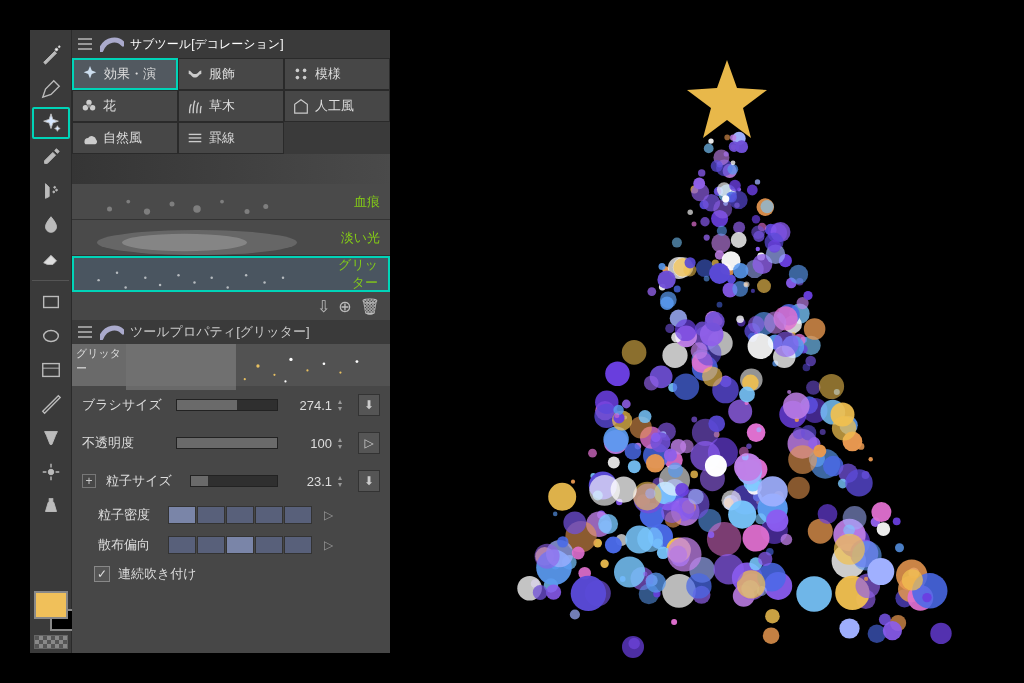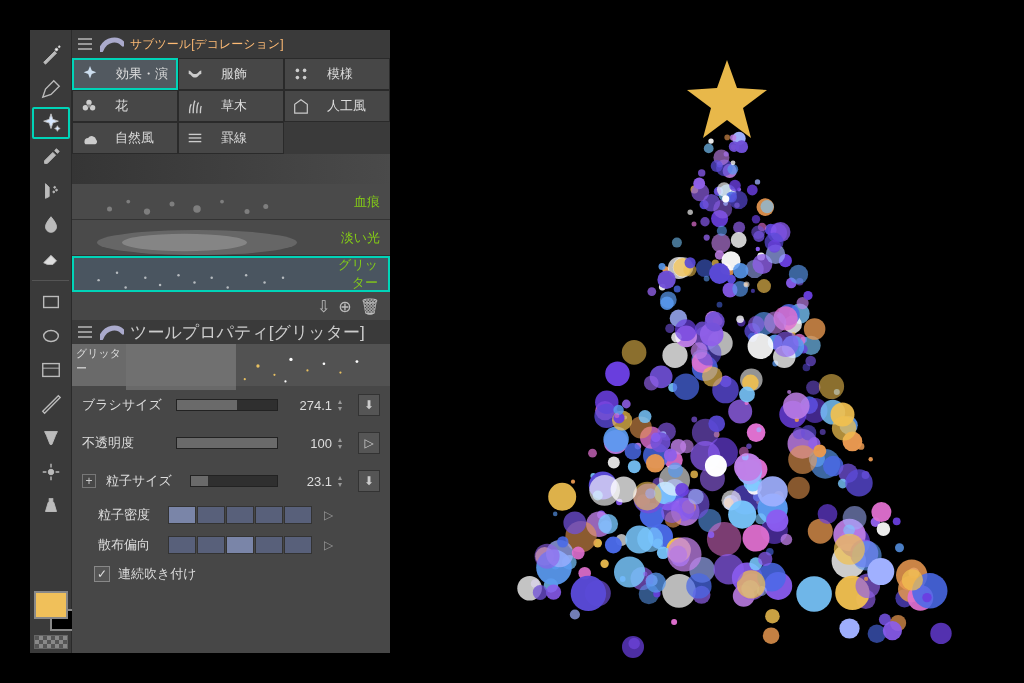--- a/index.html
+++ b/index.html
@@ -8,39 +8,39 @@
   .toolbar{width:42px;background:#3a3a3a;display:flex;flex-direction:column;padding-top:8px;border-right:1px solid #2a2a2a;}
   .tool-btn{width:38px;height:32px;margin:1px auto;display:flex;align-items:center;justify-content:center;color:#ccc;cursor:pointer;}
   .tool-btn svg{width:22px;height:22px;fill:#bbb;stroke:#bbb;}
   .tool-btn.selected{border:2px solid #00d4b8;border-radius:2px;}
   .divider{height:1px;background:#555;margin:4px 2px;}
   .color-swatches{margin-top:auto;padding:4px;}
   .swatch-fg{width:34px;height:28px;background:#f0c05a;border:2px solid #888;position:relative;z-index:2;}
   .swatch-bg{width:24px;height:22px;background:#000;border:2px solid #888;margin-left:16px;margin-top:-10px;}
   .swatch-checker{width:34px;height:14px;margin-top:4px;background:repeating-conic-gradient(#888 0 25%,#555 0 50%) 0 0/8px 8px;border:1px solid #666;}
   .panels{flex:1;display:flex;flex-direction:column;background:#474747;}
-  .panel-header{height:28px;background:#3a3a3a;display:flex;align-items:center;padding:0 6px;color:#fdba74;font-size:12px;}
+  .panel-header{height:28px;background:#3a3a3a;display:flex;align-items:center;padding:0 6px;color:#ffffff;font-size:12px;}
   .hamburger{width:14px;height:12px;margin-right:8px;display:flex;flex-direction:column;justify-content:space-between;}
   .hamburger span{height:2px;background:#999;}
   .brush-stroke{width:24px;height:16px;margin-right:6px;position:relative;}
   .brush-stroke svg{width:100%;height:100%;}
   .tab-grid{display:grid;grid-template-columns:1fr 1fr 1fr;background:#3a3a3a;}
-  .tab{height:32px;display:flex;align-items:center;padding:0 6px;color:#ddd;font-size:13px;border:1px solid #2a2a2a;background:#474747;cursor:pointer;gap:16px;}
+  .tab{height:32px;display:flex;align-items:center;padding:0 6px;color:#ddd;font-size:13px;border:1px solid #2a2a2a;background:#474747;cursor:pointer;gap:4px;}
   .tab.selected{background:#525960;border:2px solid #00d4b8;}
   .tab-ico{width:20px;height:20px;display:flex;align-items:center;justify-content:center;}
   .tab-ico svg{width:18px;height:18px;fill:#ccc;}
   .brush-list{flex:0 0 auto;}
   .brush-header-strip{height:30px;background:linear-gradient(90deg,#353535,#4a4a4a);}
   .brush-row{height:36px;display:flex;align-items:center;background:#4a4a4a;border-bottom:1px solid #333;color:#84cc16;font-size:13px;cursor:pointer;position:relative;}
   .brush-row.selected{border:2px solid #00d4b8;background:#4a5560;}
   .brush-preview{flex:1;height:100%;position:relative;margin-right:8px;}
   .brush-label{width:60px;text-align:right;padding-right:10px;}
   .action-row{height:28px;display:flex;justify-content:flex-end;align-items:center;gap:8px;padding:0 10px;color:#bbb;}
   .action-row span{cursor:pointer;font-size:16px;}
-  .prop-header{height:24px;background:#3a3a3a;display:flex;align-items:center;padding:0 6px;color:#ccc;font-size:17px;}
+  .prop-header{height:24px;background:#3a3a3a;display:flex;align-items:center;padding:0 6px;color:#ccc;font-size:13px;}
   .prop-preview{height:42px;background:#525252;display:flex;}
   .prop-preview .label{width:54px;background:#6a6a6a;color:#ddd;font-size:11px;padding:2px 4px;}
   .prop-preview .gl-area{flex:1;position:relative;}
   .prop-row{display:flex;align-items:center;height:38px;padding:0 10px;color:#ddd;font-size:13px;gap:6px;}
   .prop-row .lbl{width:88px;}
   .prop-row .slider{flex:1;height:12px;background:#2f2f2f;border:1px solid #222;position:relative;}
   .prop-row .slider-fill{height:100%;background:#6a6a6a;}
   .prop-row .val{width:48px;text-align:right;}
   .prop-row .arrows{width:14px;display:flex;flex-direction:column;color:#999;font-size:8px;line-height:7px;}
   .prop-row .dl-btn{width:22px;height:22px;background:#555;border:1px solid #333;display:flex;align-items:center;justify-content:center;font-size:12px;color:#ccc;}

